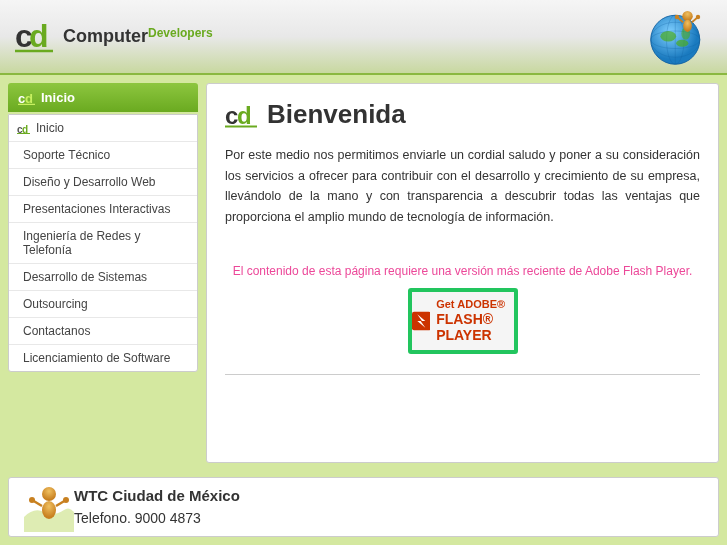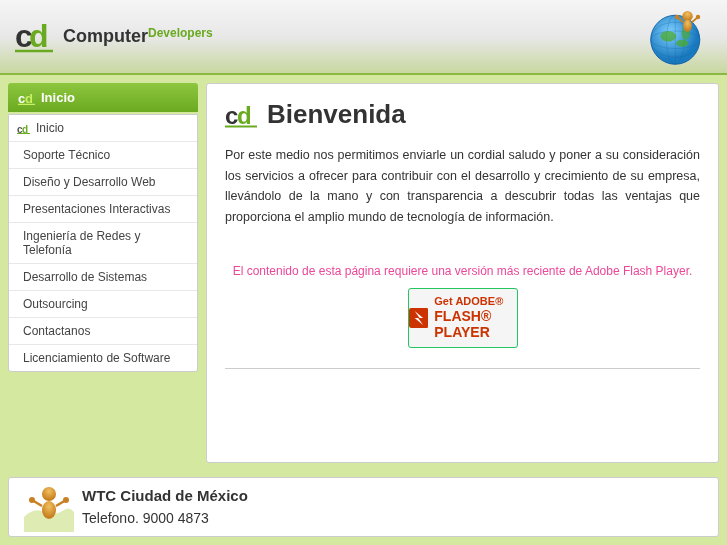--- a/index.html
+++ b/index.html
@@ -140,21 +140,21 @@
       color: #ec4899;
       font-size: 12px;
       text-align: center;
       margin-bottom: 10px;
     }
     .flash-player-btn {
       display: block;
       margin: 0 auto;
       width: 110px;
       background: #f5f5f5;
-      border: 1px solid #22c55e;
+      border: 4px solid #22c55e;
       border-radius: 3px;
       padding: 6px 0;
       cursor: pointer;
       display: flex;
       align-items: center;
       gap: 6px;
     }
     .flash-icon {
       width: 28px;
       height: 28px;
@@ -177,21 +177,21 @@
 
     
     .footer-banner {
       margin: 6px 8px 8px 8px;
       background: white;
       border: 1px solid #ccc;
       border-radius: 3px;
       padding: 8px 15px;
       display: flex;
       align-items: center;
-      gap: 8px;
+      gap: 0;
       height: 60px;
     }
     .footer-figure {
       width: 50px;
       height: 50px;
       flex-shrink: 0;
     }
     .footer-text {
       font-size: 14px;
       color: #333;

